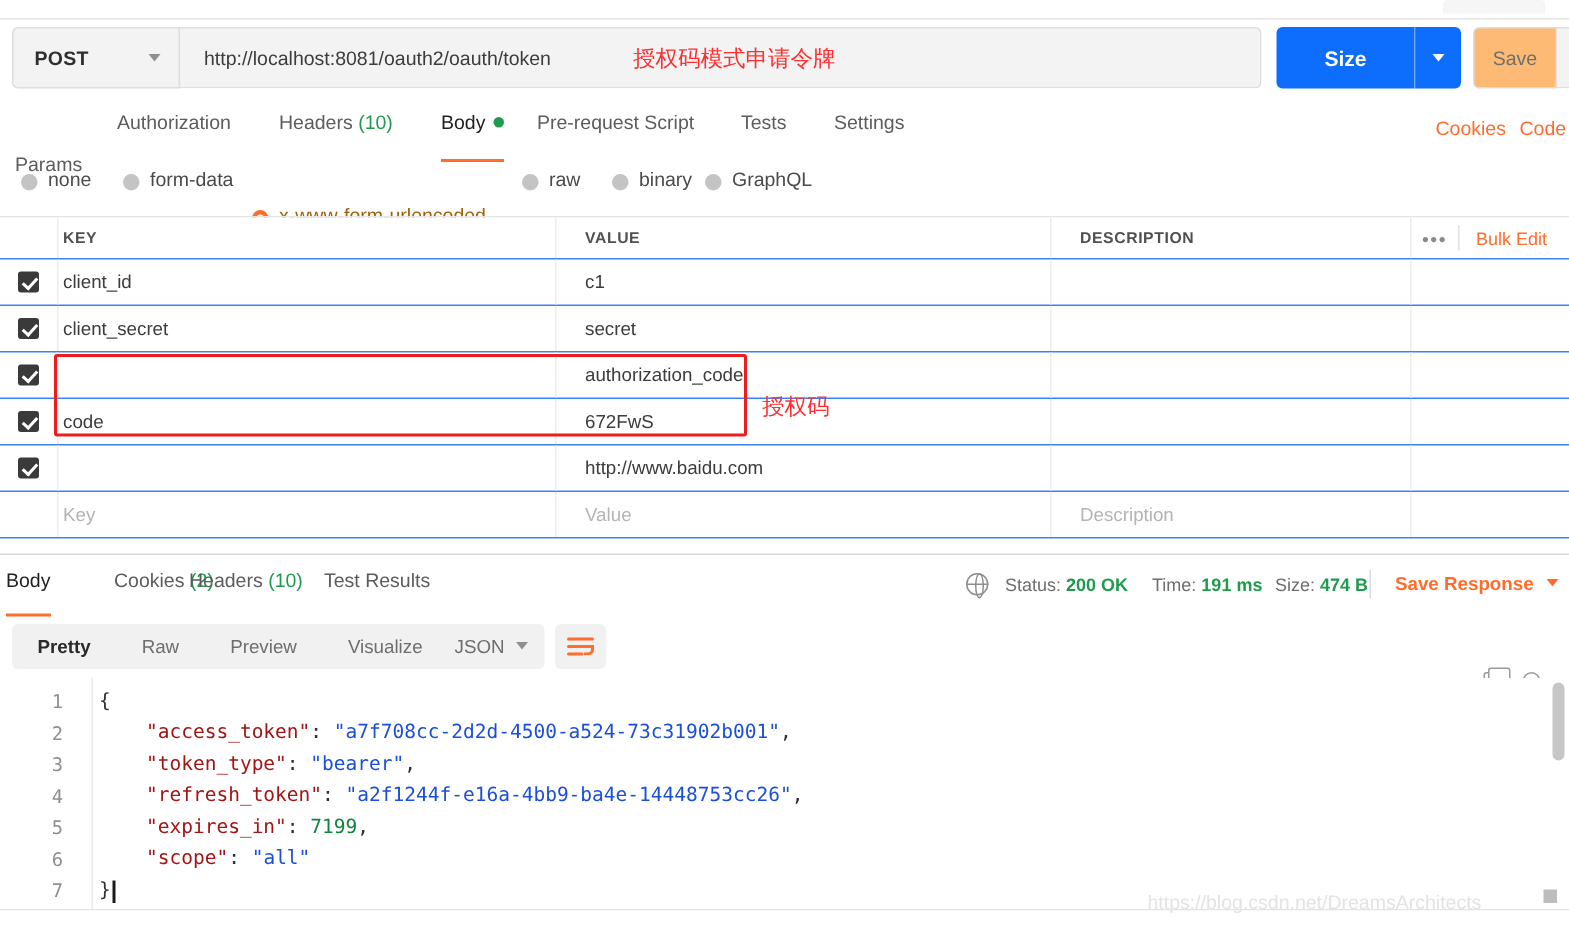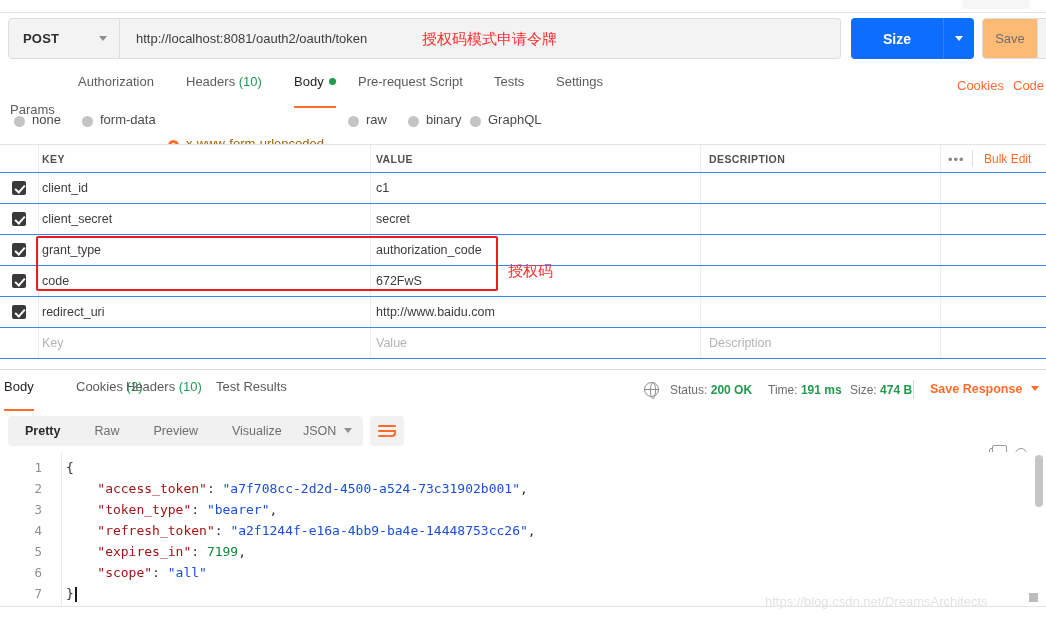--- a/index.html
+++ b/index.html
@@ -160,22 +160,22 @@
     position: absolute; top: 0; height: 100%;
     display: flex; align-items: center;
     font-size: 12.5px; color: #3c3c3c;
     white-space: nowrap; overflow: hidden;
   }
   .cell.head-cell {
     font-size: 10.5px; font-weight: bold; color: #505050; letter-spacing: .4px;
   }
   .c-check  { left: 0;   width: 38px; justify-content: center; }
   .c-key    { left: 38px;  width: 332px; padding-left: 4px; }
-  .c-value  { left: 370px; width: 330px; padding-left: 6px; }
-  .c-desc   { left: 700px; width: 240px; padding-left: 9px; }
+  .c-value  { left: 370px; width: 330px; padding-left: 20px; }
+  .c-desc   { left: 700px; width: 240px; padding-left: 20px; }
   .vline {
     position: absolute; top: 0; width: 1px; height: 100%; background: #ededed;
   }
   .chk {
     width: 14px; height: 14px; background: #3a3a3a; border-radius: 2px;
     position: relative;
   }
   .chk::after {
     content: ""; position: absolute; left: 4.5px; top: 1.5px;
     width: 4px; height: 8px;
@@ -483,21 +483,20 @@
         <div class="cell c-desc"></div>
       </div>
       <div class="trow" style="top: 90px;">
         <div class="vline" style="left: 38px;"></div>
         <div class="vline" style="left: 370px;"></div>
         <div class="vline" style="left: 700px;"></div>
         <div class="vline" style="left: 940px;"></div>
         <div class="cell c-check">
           <span class="chk"></span>
         </div>
-        <div class="cell c-key">grant_type</div>
         <div class="cell c-value">authorization_code</div>
         <div class="cell c-desc"></div>
       </div>
       <div class="trow" style="top: 121px;">
         <div class="vline" style="left: 38px;"></div>
         <div class="vline" style="left: 370px;"></div>
         <div class="vline" style="left: 700px;"></div>
         <div class="vline" style="left: 940px;"></div>
         <div class="cell c-check">
           <span class="chk"></span>
@@ -507,21 +506,20 @@
         <div class="cell c-desc"></div>
       </div>
       <div class="trow" style="top: 152px;">
         <div class="vline" style="left: 38px;"></div>
         <div class="vline" style="left: 370px;"></div>
         <div class="vline" style="left: 700px;"></div>
         <div class="vline" style="left: 940px;"></div>
         <div class="cell c-check">
           <span class="chk"></span>
         </div>
-        <div class="cell c-key">redirect_uri</div>
         <div class="cell c-value">http://www.baidu.com</div>
         <div class="cell c-desc"></div>
       </div>
       <div class="trow" style="top: 183px;">
         <div class="vline" style="left: 38px;"></div>
         <div class="vline" style="left: 370px;"></div>
         <div class="vline" style="left: 700px;"></div>
         <div class="vline" style="left: 940px;"></div>
         <div class="cell c-check"></div>
         <div class="cell placeholder c-key">Key</div>

